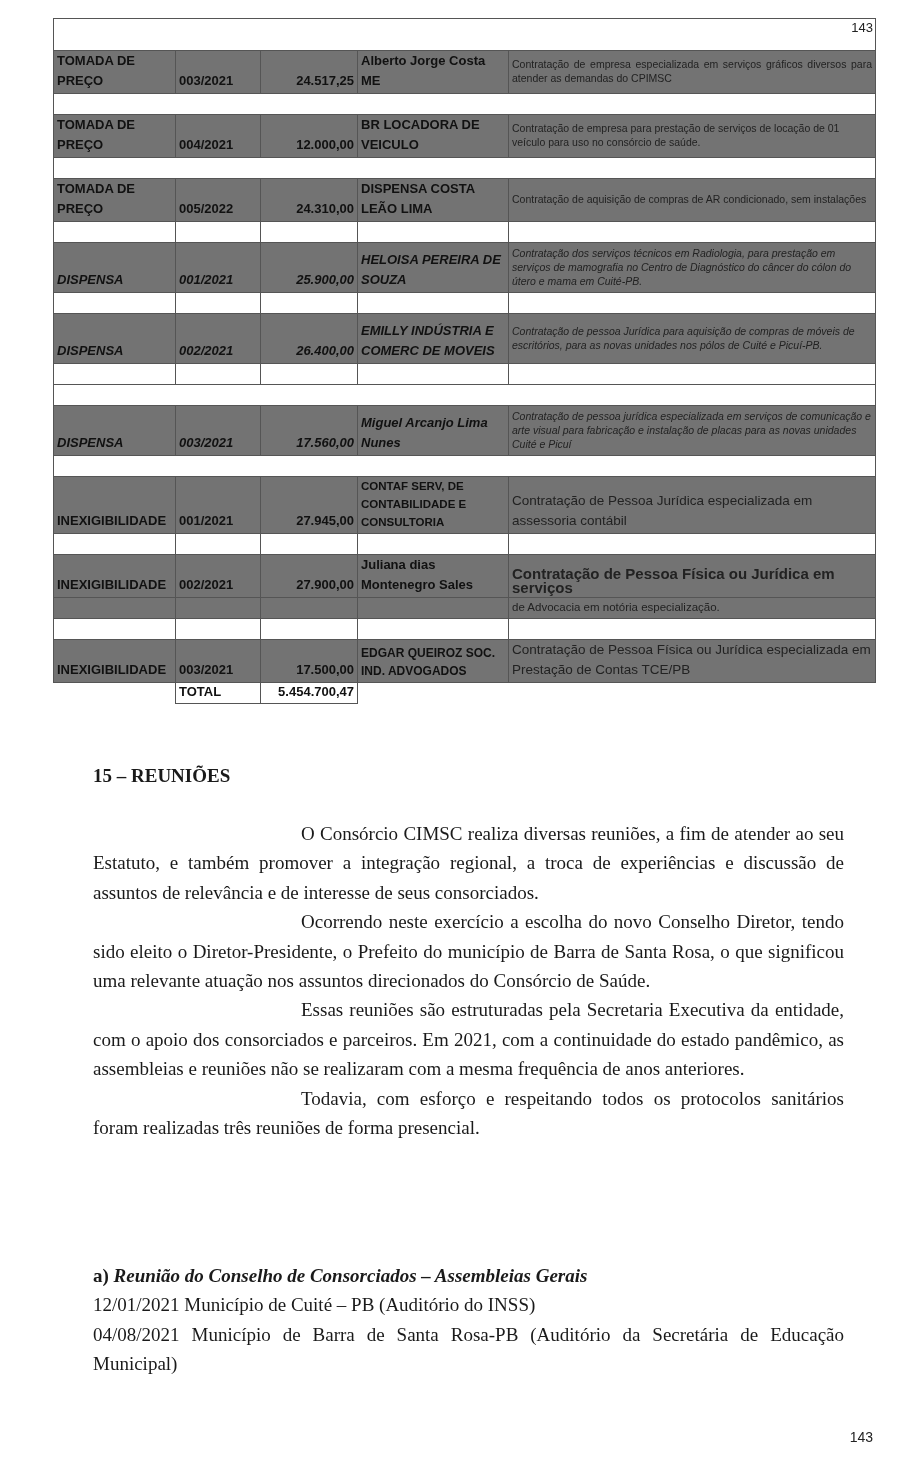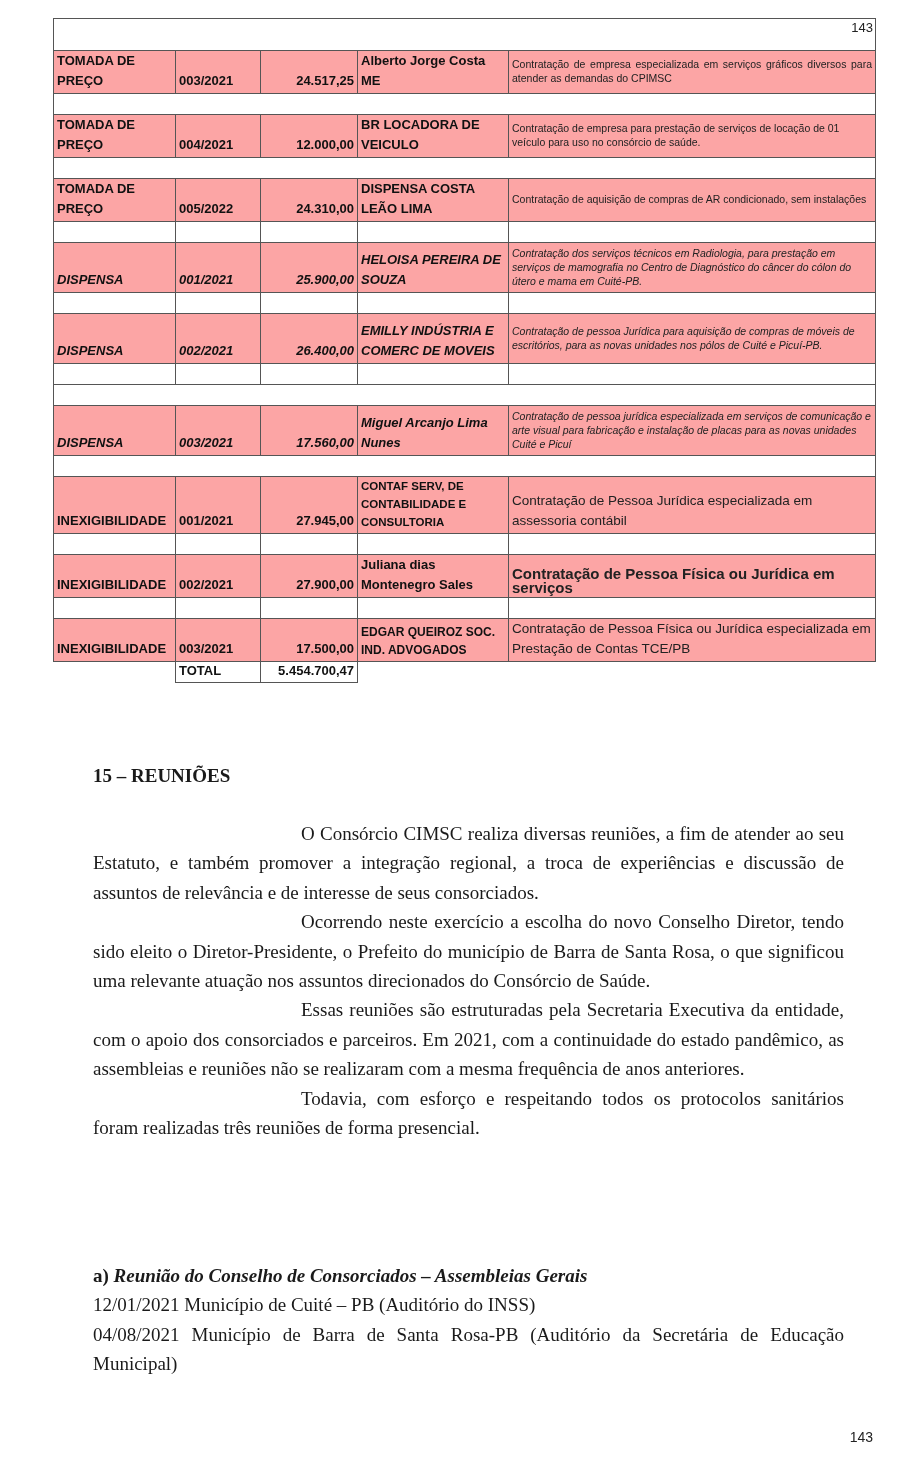--- a/index.html
+++ b/index.html
@@ -1,21 +1,21 @@
 <!DOCTYPE html>
 <html><head>
 <meta charset="utf-8">
 <style>
   html, body { margin: 0; padding: 0; background: #ffffff; }
   body { width: 900px; height: 1483px; position: relative; overflow: hidden; }
   .tbl { position: absolute; left: 53px; top: 18px; border-collapse: collapse; table-layout: fixed; font-family: "Liberation Sans", sans-serif; }
   .tbl td { border: 1.2px solid #555; padding: 0 3px 2px 3px; vertical-align: bottom; overflow: hidden; }
   .tbl col.c1 { width: 122px; } .tbl col.c2 { width: 85px; } .tbl col.c3 { width: 97px; }
   .tbl col.c4 { width: 151px; } .tbl col.c5 { width: 367px; }
-  .g td { background: #fca5a5; }
+  .g td { background: #737373; }
   .b { font-weight: bold; font-size: 13px; color: #111; line-height: 20px; }
   .num { text-align: right; margin-left: 45px; }
   .desc { font-size: 10.5px; line-height: 14px; color: #222; vertical-align: middle !important; }
   .desc.j { text-align: justify; text-align-last: left; }
   .desc.big { font-size: 13.5px; line-height: 20px; vertical-align: bottom !important; }
   .desc.bold { font-weight: bold; font-size: 15px; vertical-align: bottom !important; }
   .hdr td { height: 30px; background: #fff; }
   .pn { font-size: 13px; color: #222; text-align: right; vertical-align: top !important; padding: 1px 2px 0 0 !important; }
   .r42 td { height: 38px; } .r51 td { height: 47px; font-style: italic; } .r55 td { height: 51px; }
   .sp td { height: 18px; background: #fff; }
@@ -143,20 +143,27 @@
         <td></td>
       </tr>
 
   <tr class="g r42">
     <td class="b">INEXIGIBILIDADE</td>
     <td class="b">002/2021</td>
     <td class="b num">27.900,00</td>
     <td class="b"><span>Juliana dias</span><br><span>Montenegro Sales</span></td>
     <td class="desc bold">Contratação de Pessoa Física ou Jurídica em serviços</td>
   </tr>
+  <tr class="g r22">
+    <td></td>
+        <td></td>
+        <td></td>
+        <td></td>
+    <td class="desc" style="font-size:11.5px;vertical-align:bottom;">de Advocacia em notória especialização.</td>
+  </tr>
   <tr class="sp">
         <td></td>
         <td></td>
         <td></td>
         <td></td>
         <td></td>
       </tr>
 
   <tr class="g r42">
     <td class="b">INEXIGIBILIDADE</td>

